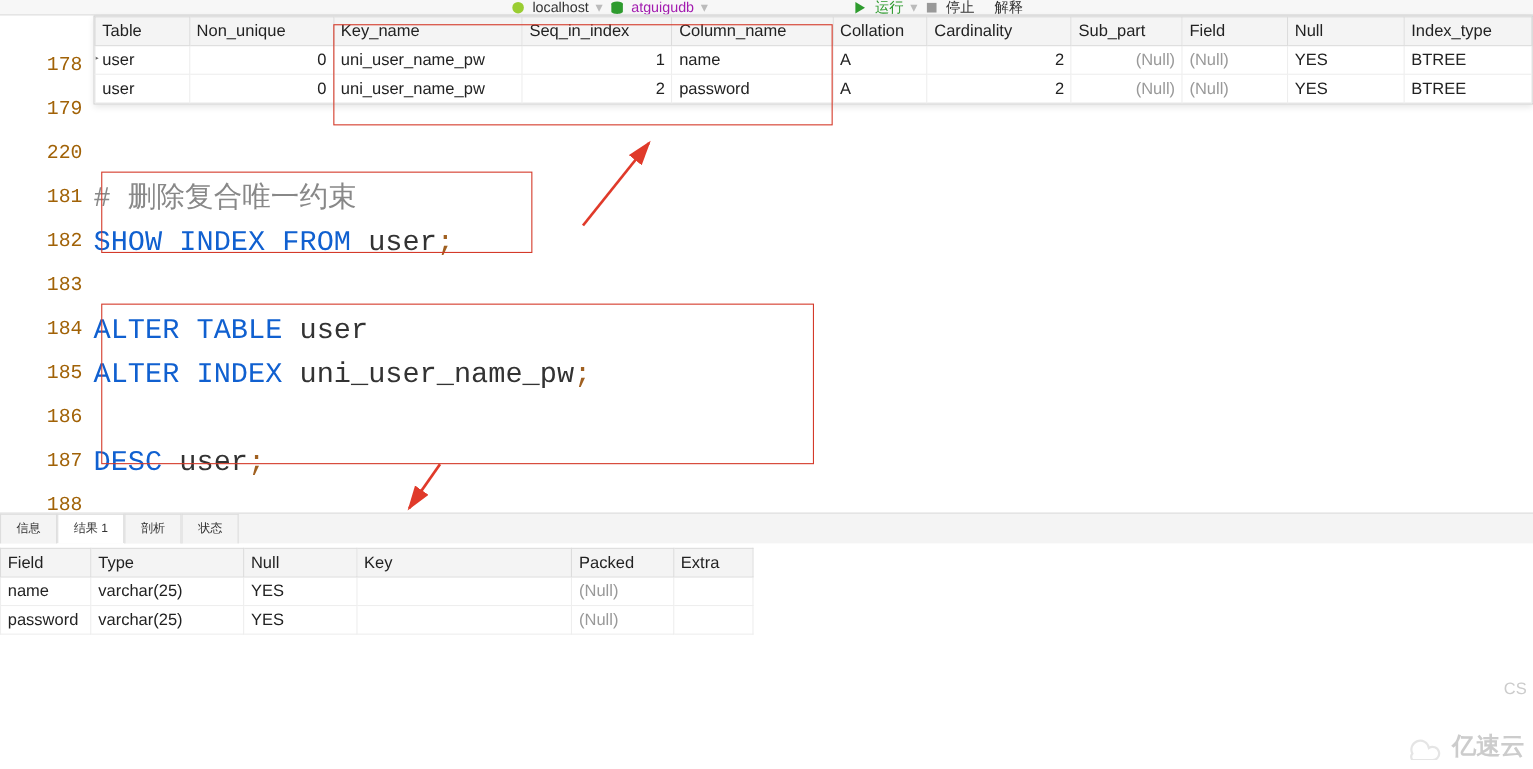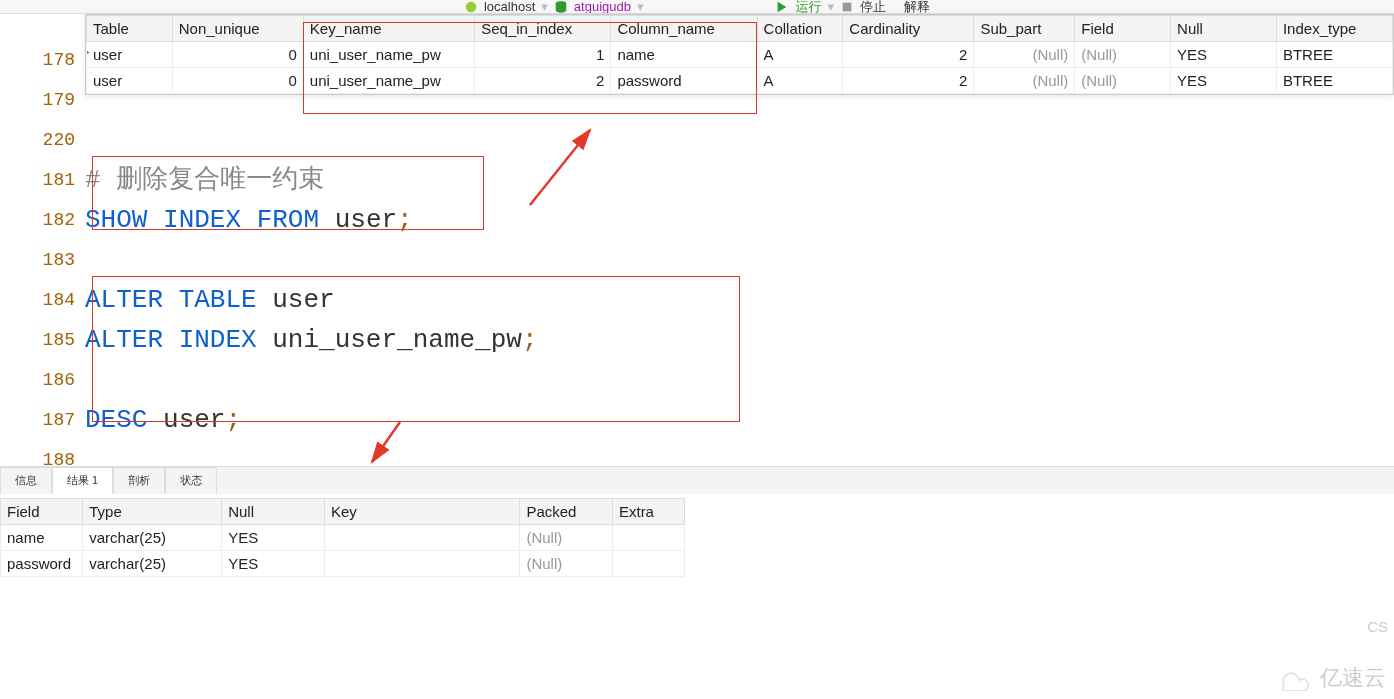--- a/index.html
+++ b/index.html
@@ -181,20 +181,21 @@
 
 .watermark {
   position: absolute;
   right: 8px;
   bottom: 6px;
   color: #ccc;
   font-size: 22px;
   display: flex;
   align-items: center;
   gap: 6px;
+  font-weight: bold;
 }
 .watermark svg { opacity: 0.5; }
 .cs { position:absolute; right:6px; bottom:64px; color:#ccc; font-size:15px;}
 </style>
 </head>
 <body>
 
 <div class="toolbar">
   <svg class="db-icon" viewBox="0 0 16 16">
       <circle cx="8" cy="8" r="6" fill="#9acd32"></circle>

